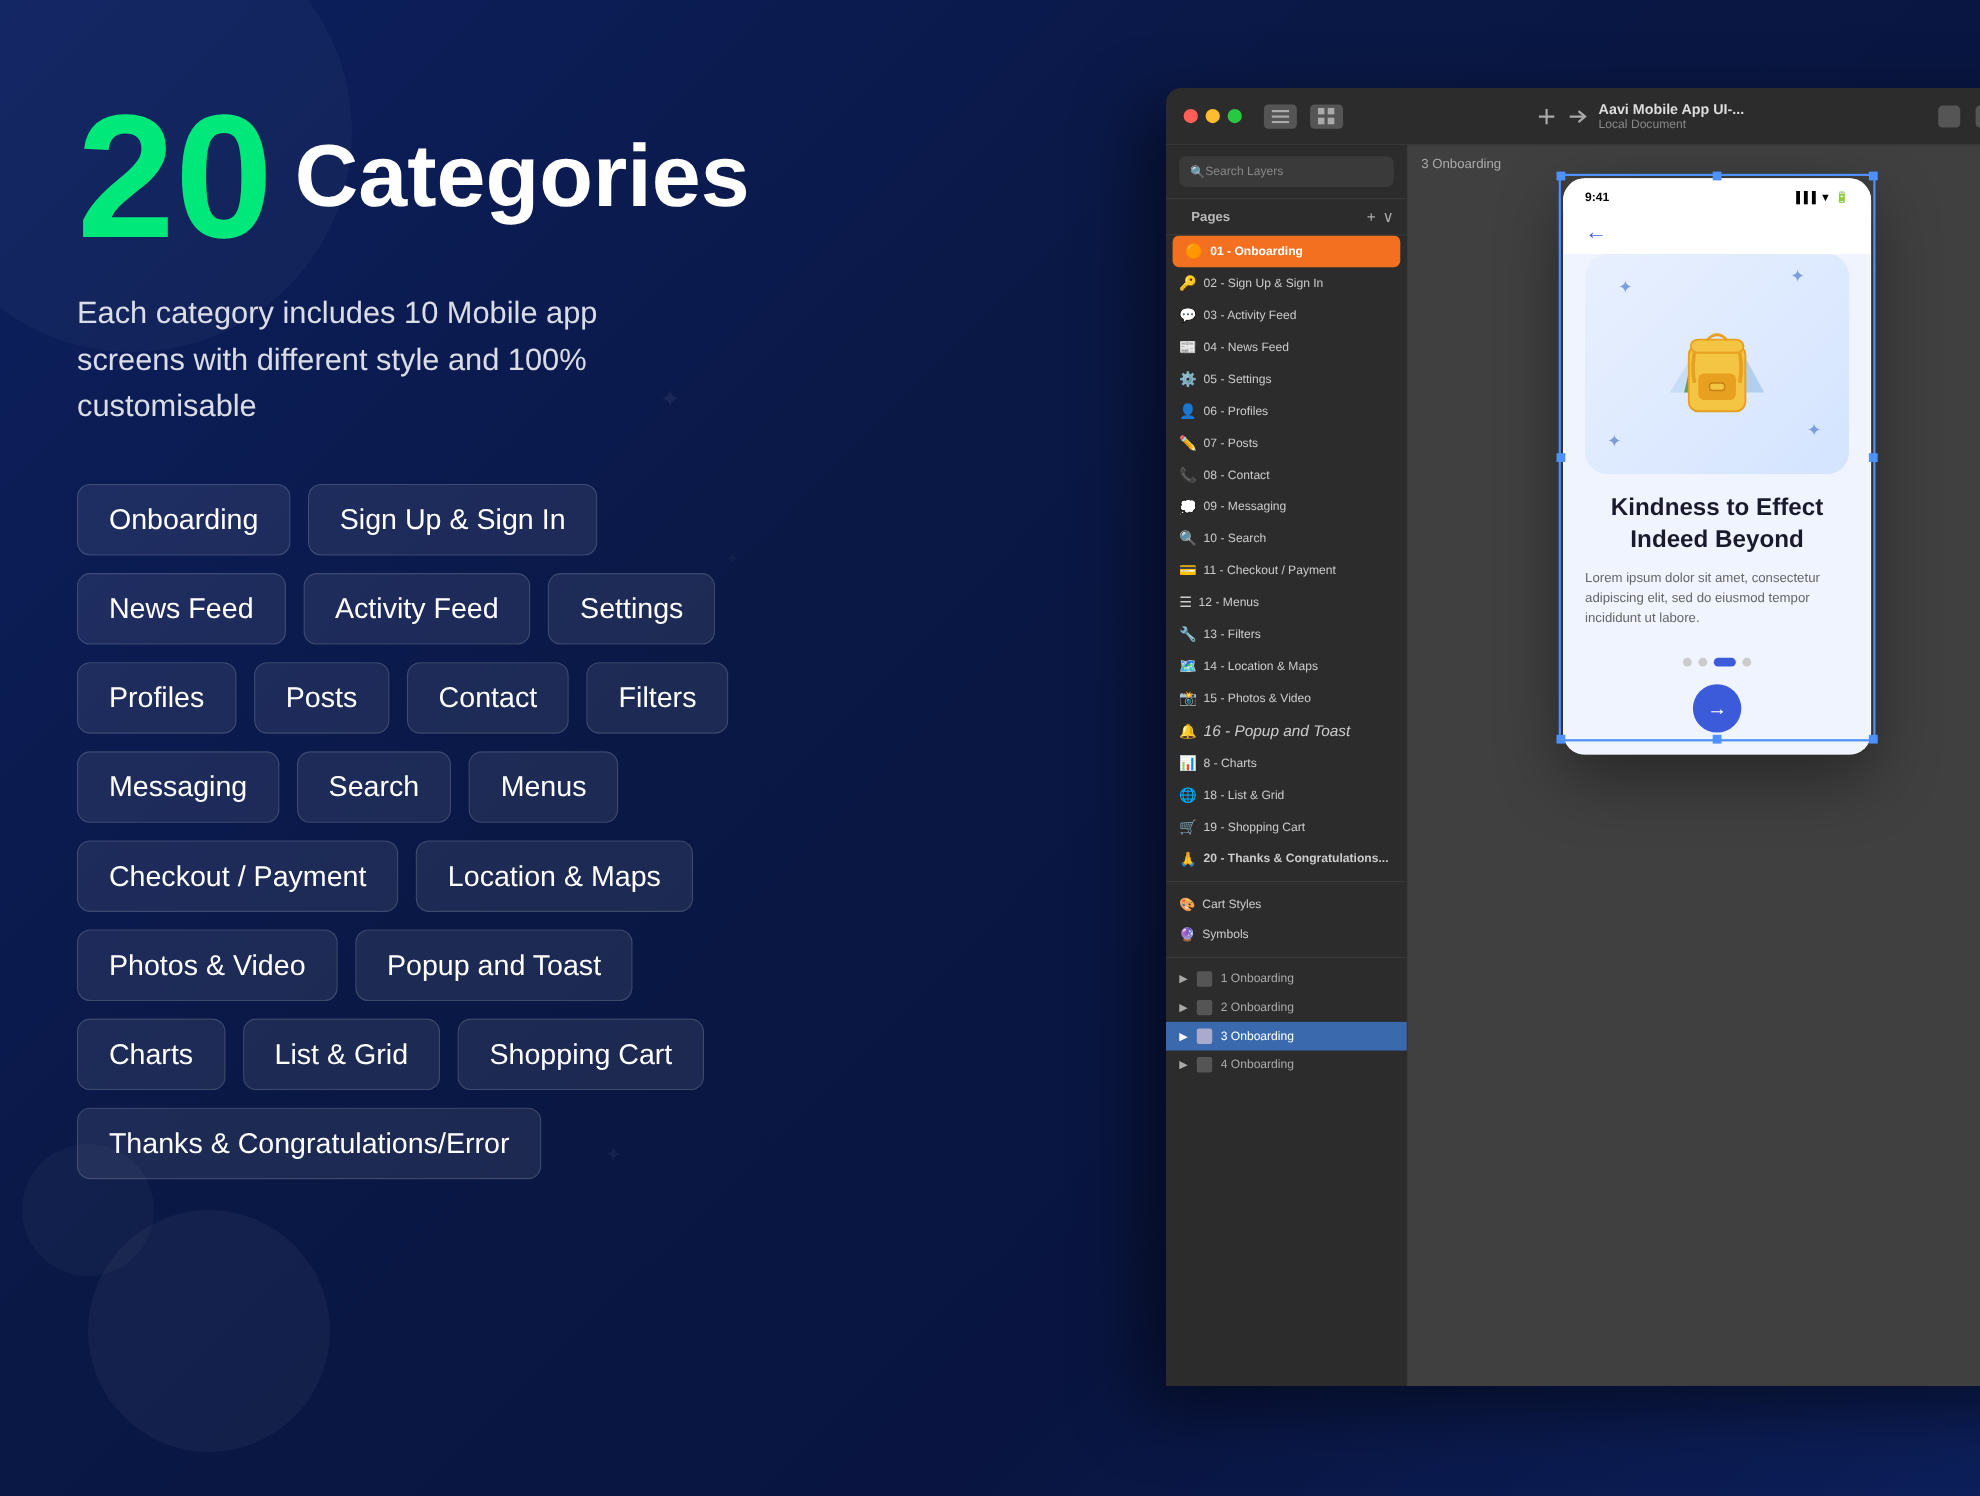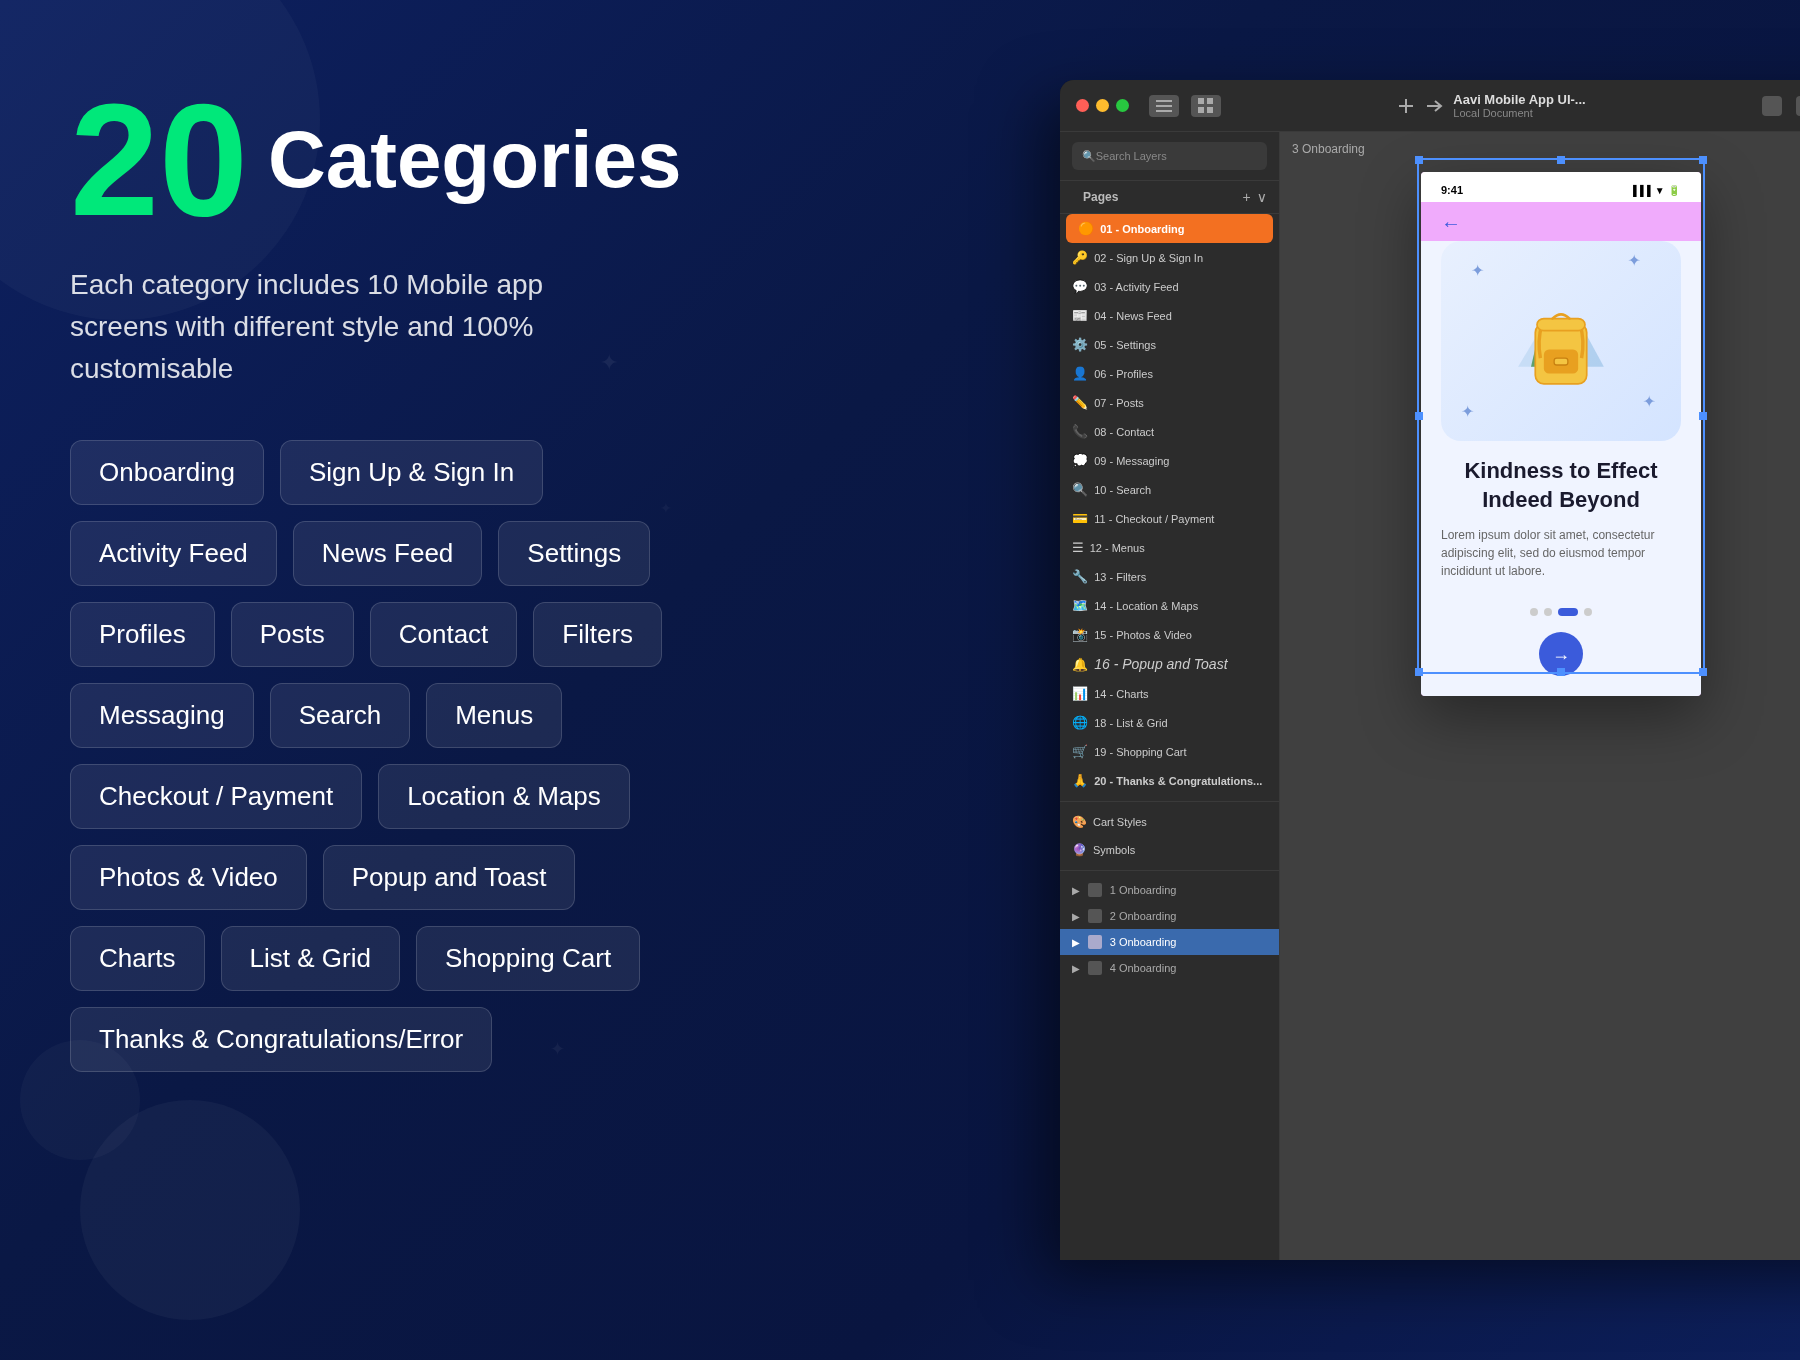--- a/index.html
+++ b/index.html
@@ -324,26 +324,26 @@
 
     .props-icon {
       width: 28px; height: 28px;
       background: #555;
       border-radius: 6px;
     }
 
     
     .phone-mockup {
       position: absolute;
-      top: 40px;
+      top: 30px;
       left: 50%;
       transform: translateX(-50%);
       width: 280px;
-      background: #f0abfc;
-      border-radius: 4px;
+      background: #ffffff;
+      border-radius: 20px;
       box-shadow: 0 20px 60px rgba(0,0,0,0.4);
       overflow: hidden;
       min-height: 500px;
     }
 
     .phone-status-bar {
       background: #fff;
       padding: 12px 20px 6px;
       display: flex;
       justify-content: space-between;
@@ -471,22 +471,22 @@
   <p class="subtitle">Each category includes 10 Mobile app screens with different style and 100% customisable</p>
 
   <div class="tags-grid">
 
     <div class="tags-row">
       <span class="tag">Onboarding</span>
       <span class="tag">Sign Up &amp; Sign In</span>
     </div>
 
     <div class="tags-row">
+      <span class="tag">News Feed</span>
       <span class="tag">Activity Feed</span>
-      <span class="tag">News Feed</span>
       <span class="tag">Settings</span>
     </div>
 
     <div class="tags-row">
       <span class="tag">Profiles</span>
       <span class="tag">Posts</span>
       <span class="tag">Contact</span>
       <span class="tag">Filters</span>
     </div>
 
@@ -646,21 +646,21 @@
           <div class="sidebar-page-item">
             <span class="page-emoji">📸</span>
             <span style="font-size:11px;">15 - Photos &amp; Video</span>
           </div>
           <div class="sidebar-page-item">
             <span class="page-emoji">🔔</span>
             <span style="font-size:14px;font-style:italic;">16 - Popup and Toast</span>
           </div>
           <div class="sidebar-page-item">
             <span class="page-emoji">📊</span>
-            <span style="font-size:11px;">14 - Charts</span>
+            <span style="font-size:11px;">8 - Charts</span>
           </div>
           <div class="sidebar-page-item">
             <span class="page-emoji">🌐</span>
             <span style="font-size:11px;">18 - List &amp; Grid</span>
           </div>
           <div class="sidebar-page-item">
             <span class="page-emoji">🛒</span>
             <span style="font-size:11px;">19 - Shopping Cart</span>
           </div>
           <div class="sidebar-page-item">

